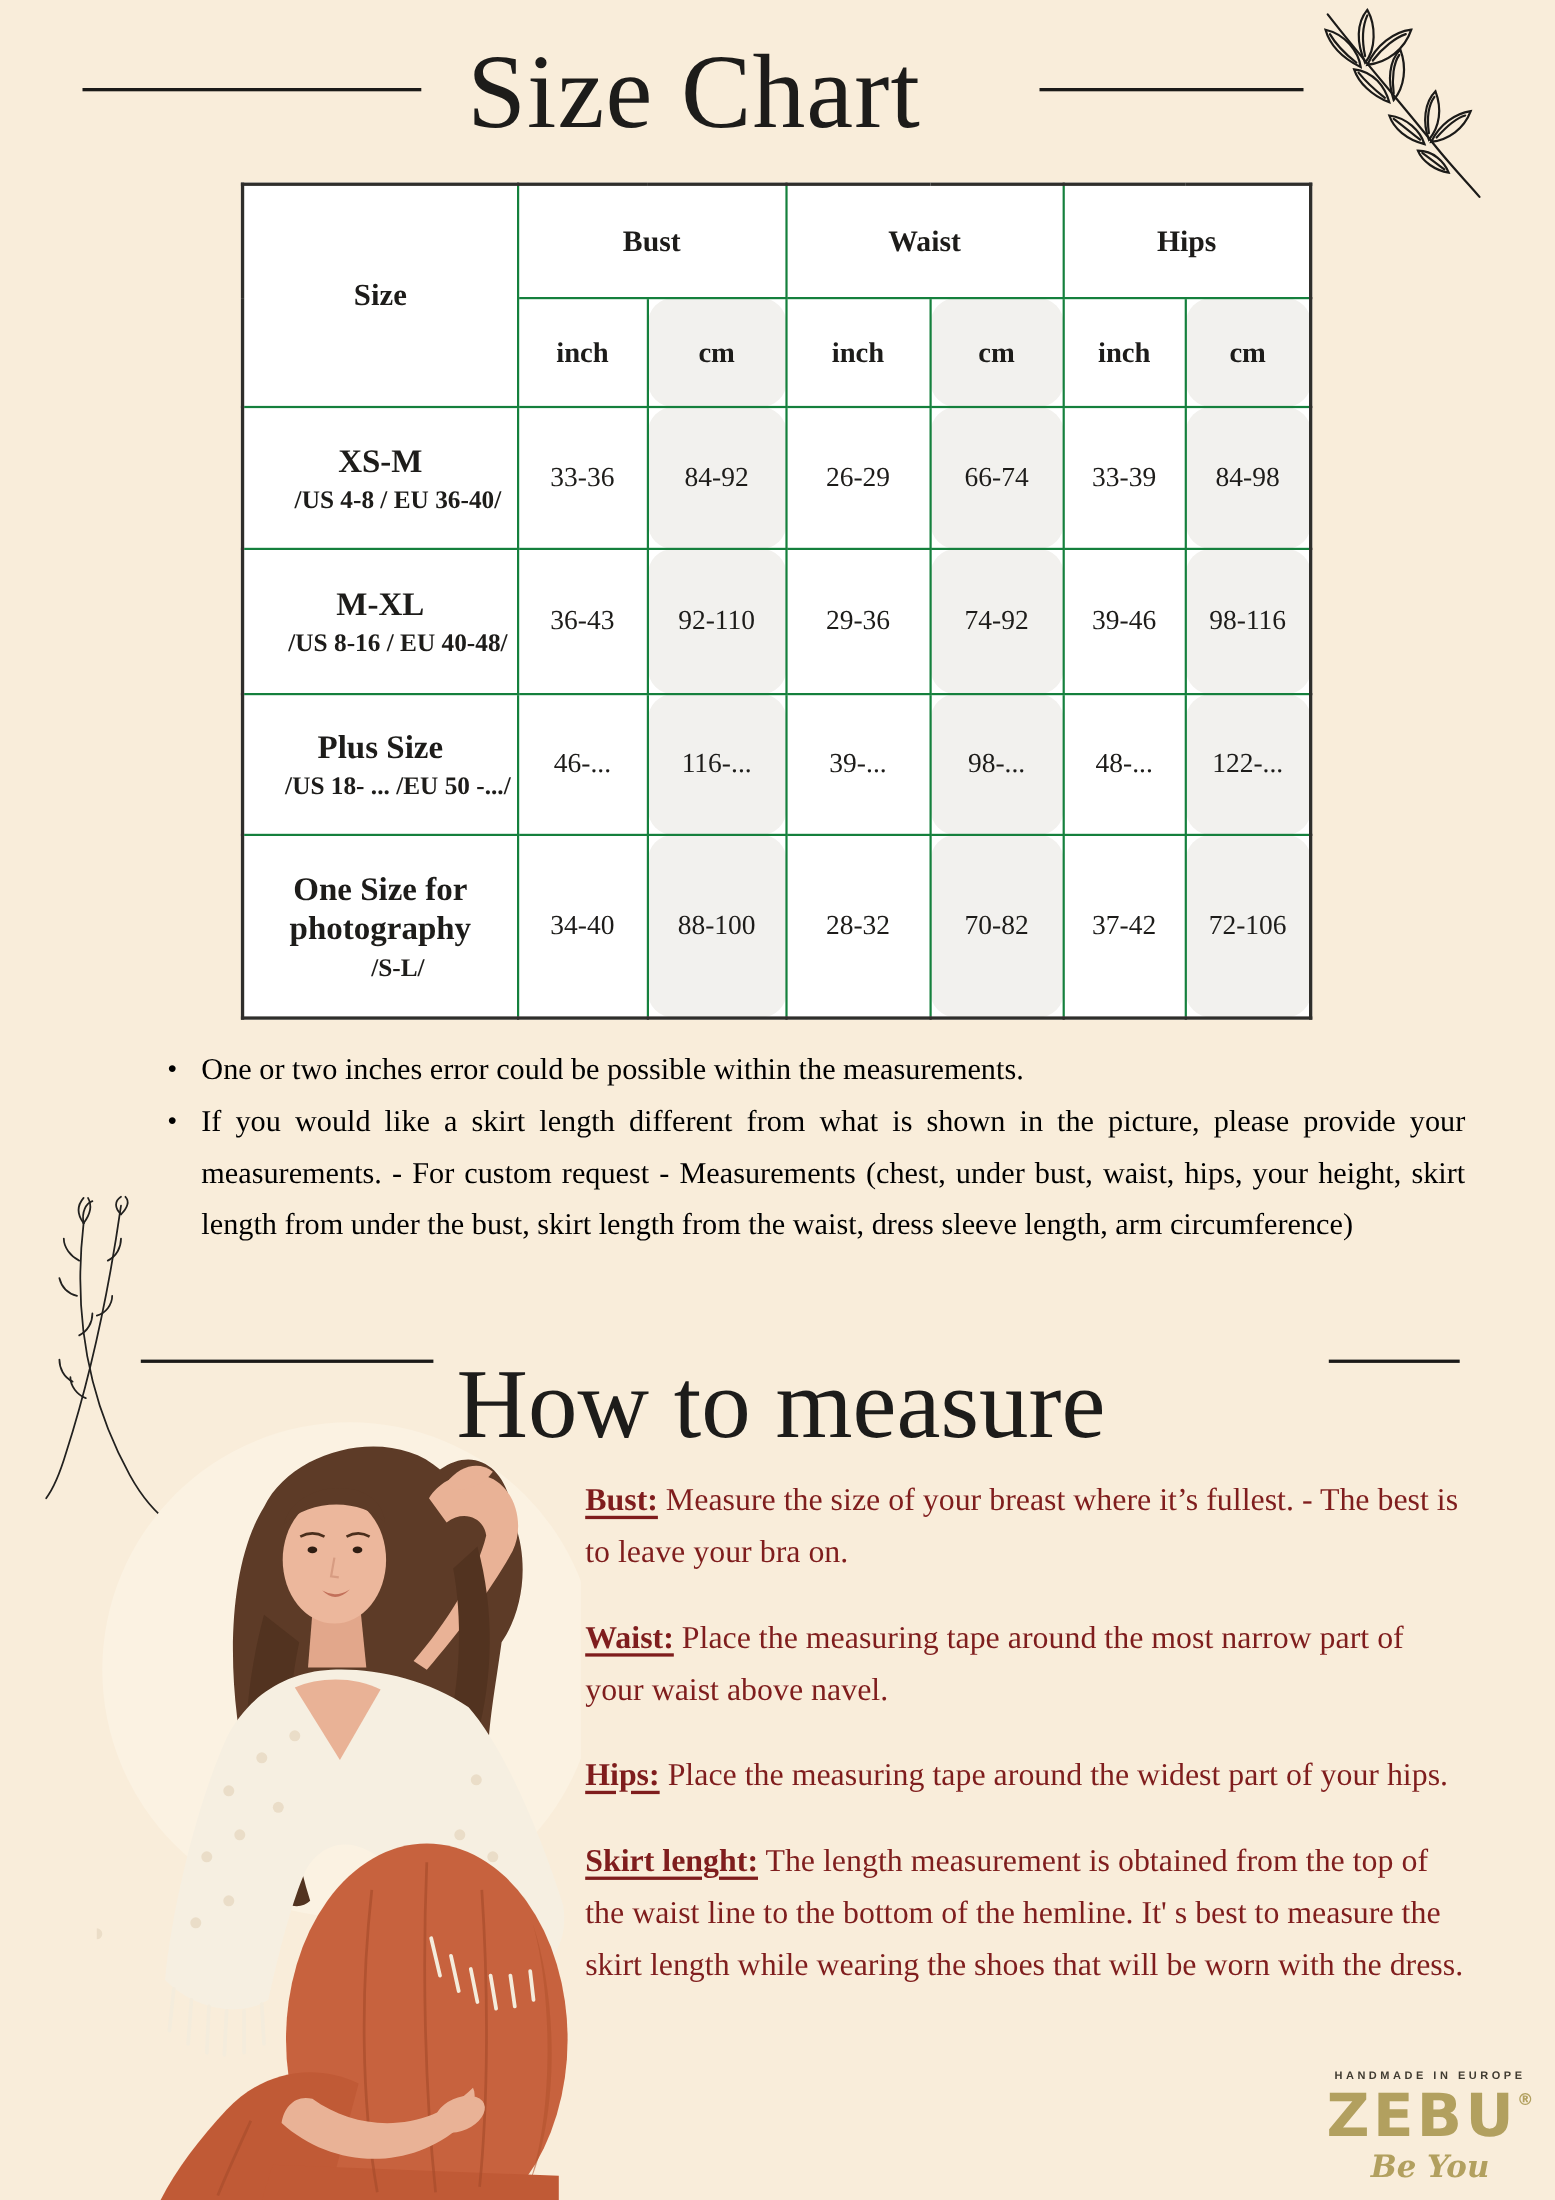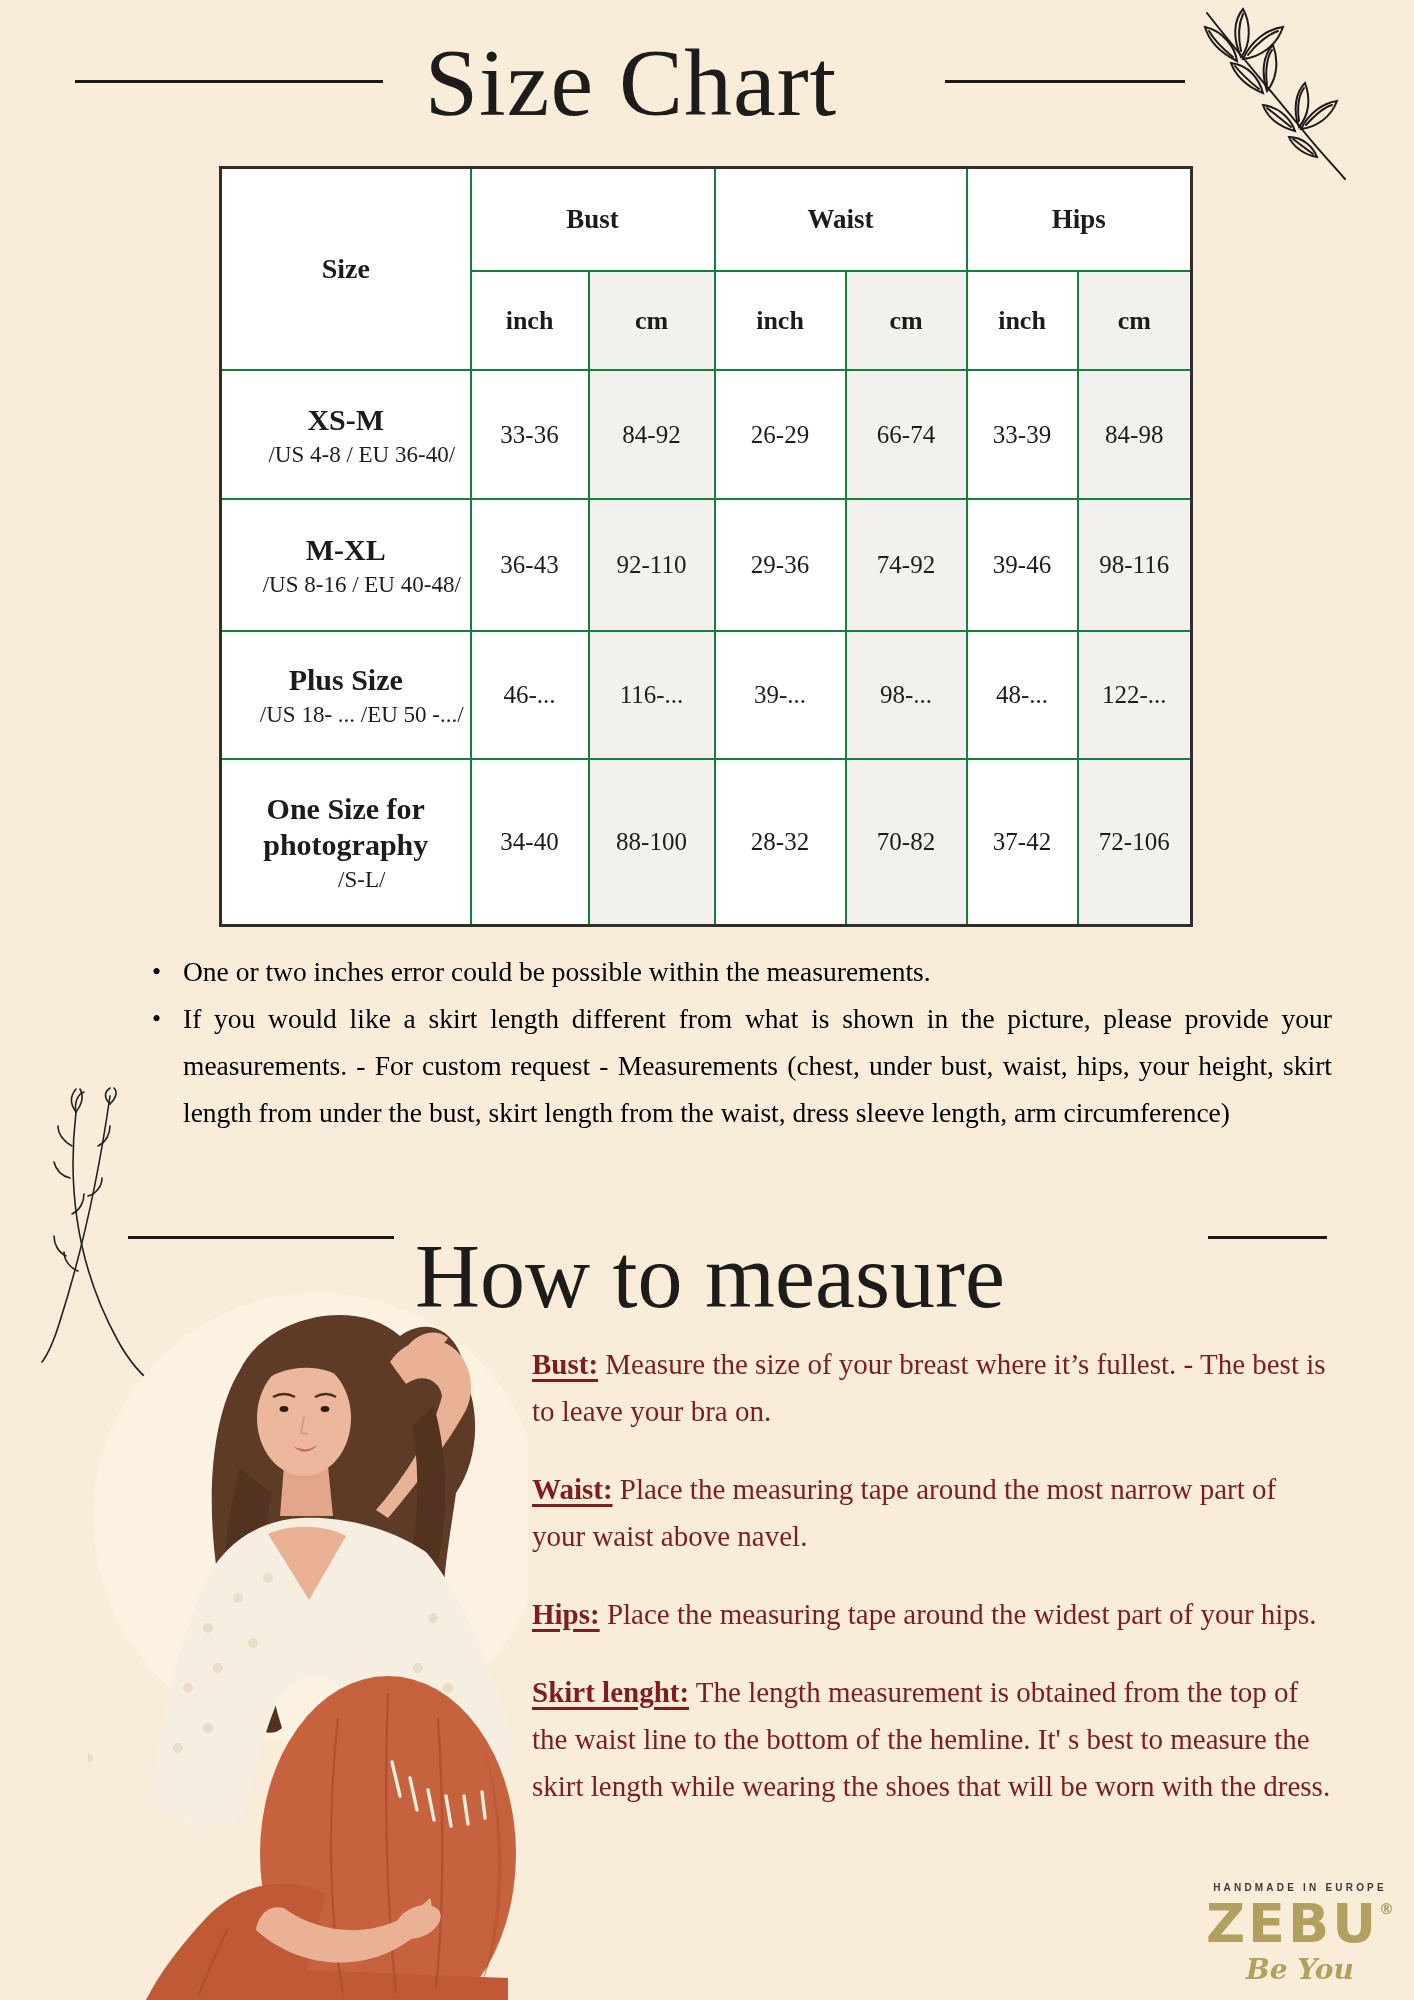--- a/index.html
+++ b/index.html
@@ -34,23 +34,23 @@
   .size-table td,.size-table th{
     border:2px solid #15803d;
     text-align:center;vertical-align:middle;
     padding:0;
   }
   .size-table{border:3px solid #2f2e2b;}
   .size-table .group-h{font-size:27px;font-weight:700;height:101px;}
   .size-table .unit-h{font-size:26px;font-weight:700;height:97px;}
   .size-table .corner{font-size:28px;font-weight:700;}
   .size-table .val{font-size:25px;font-weight:400;}
-  .size-table .cm-col{background:#f2f1ee;}
+  .size-table .cm-col{background:#f2f1ee;border-radius:23px;}
   .row-name{font-size:30px;font-weight:700;line-height:1.2;}
-  .row-range{font-size:23px;font-weight:400;margin-top:4px;padding-left:32px;}
+  .row-range{font-size:23px;font-weight:700;margin-top:4px;padding-left:32px;}
   .r1{height:129px}.r2{height:132px}.r3{height:128px}.r4{height:166px}
   
   .notes{
     position:absolute;left:150px;top:948px;width:1182px;
     margin:0;padding:0;list-style:none;
     font-size:27.5px;line-height:47px;color:#000000;
   }
   .notes li{position:relative;padding-left:33px;}
   .notes li::before{
     content:"\2022";position:absolute;left:2px;top:0px;

